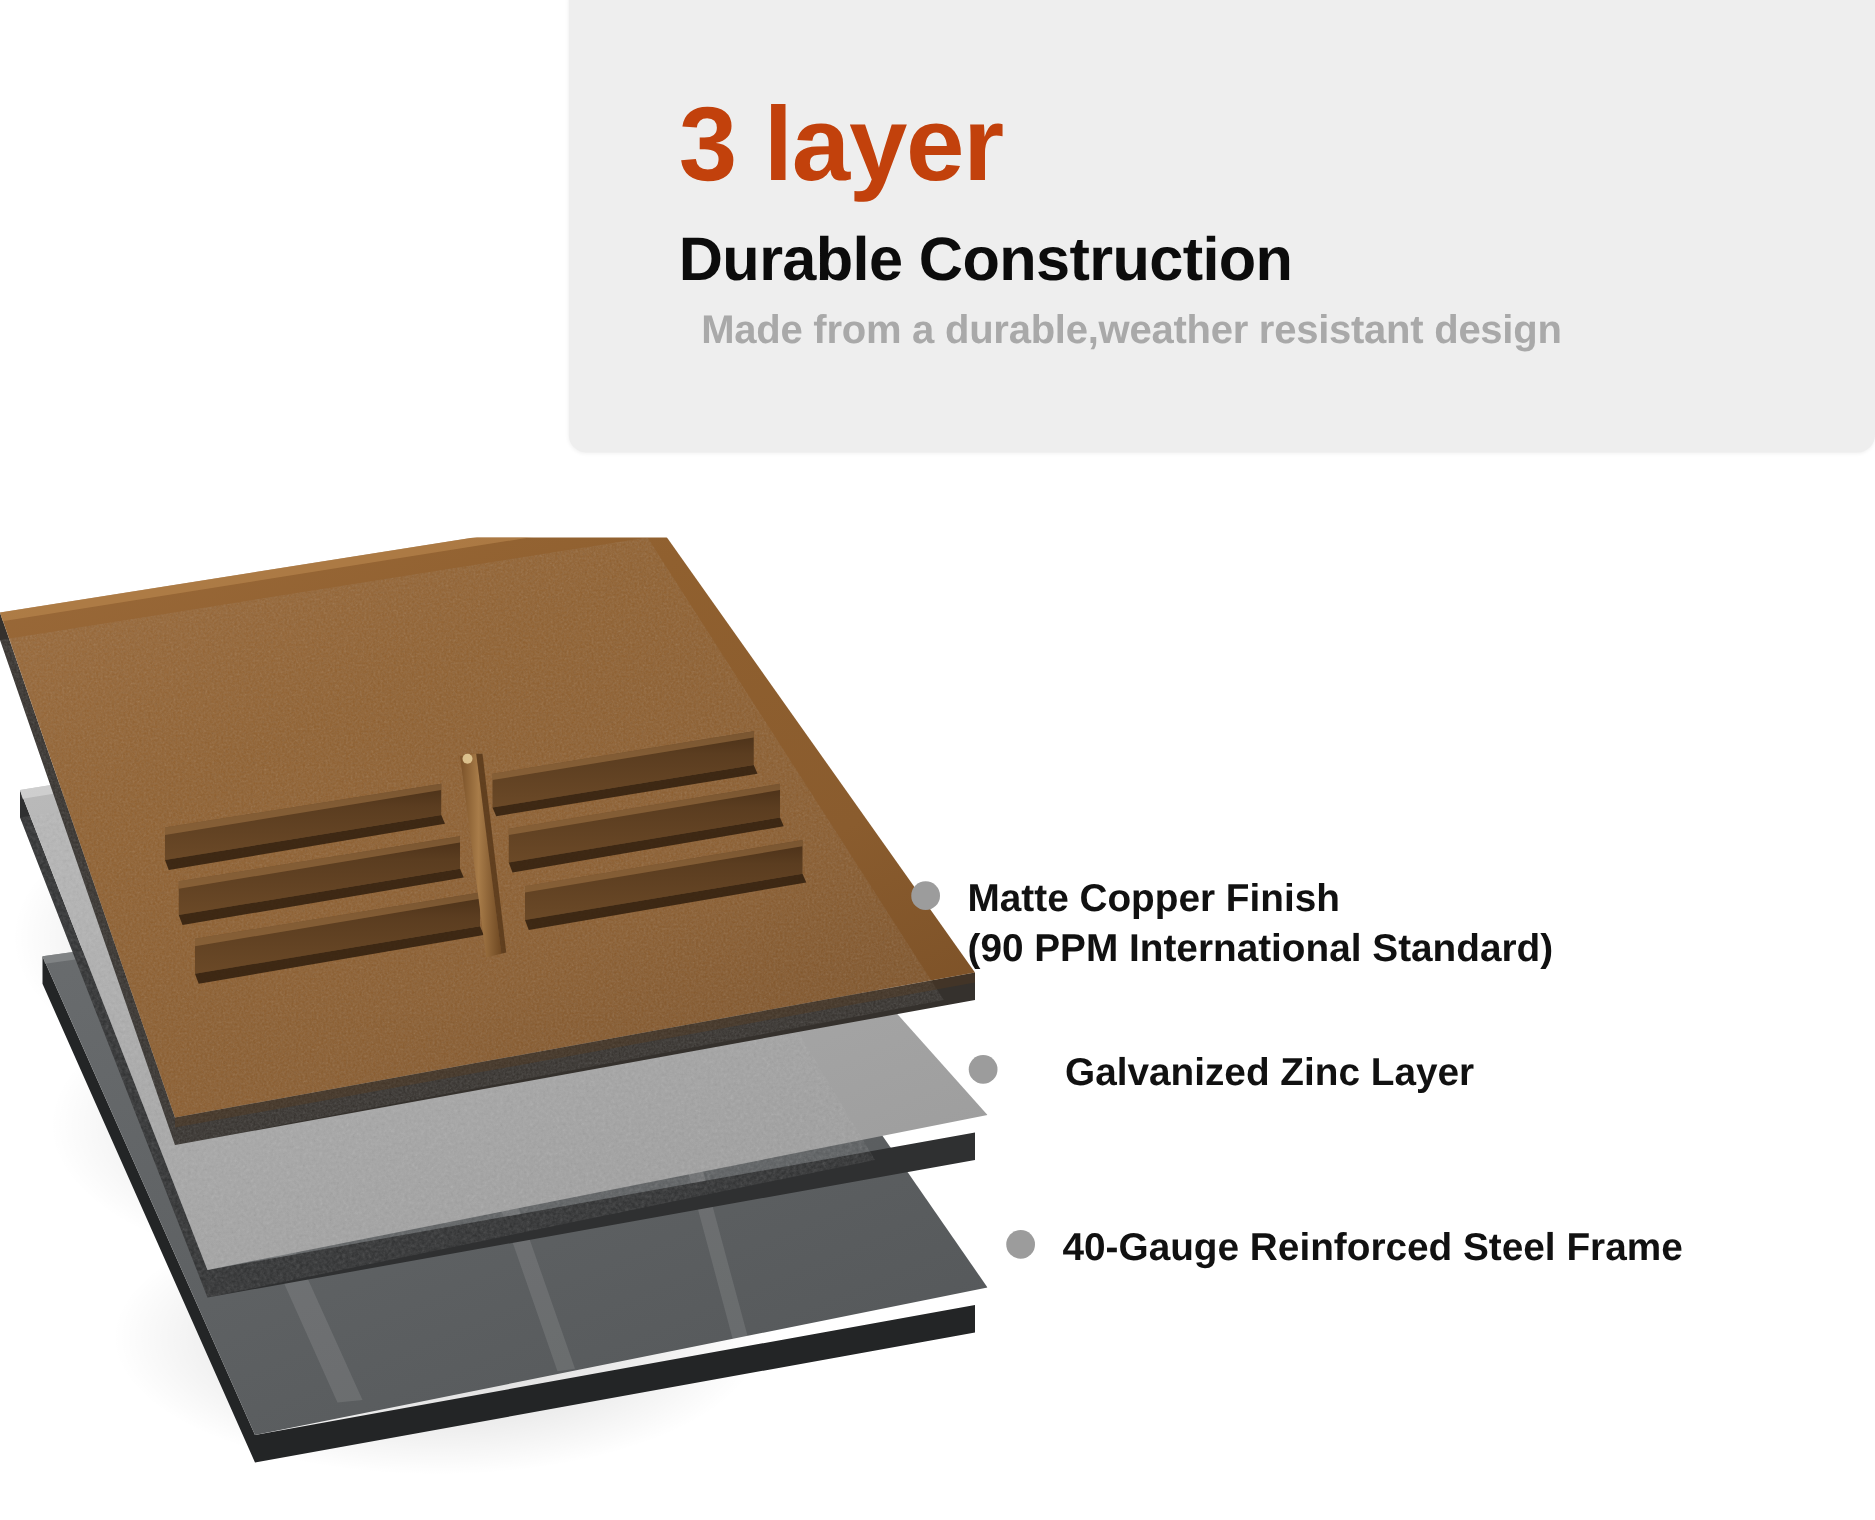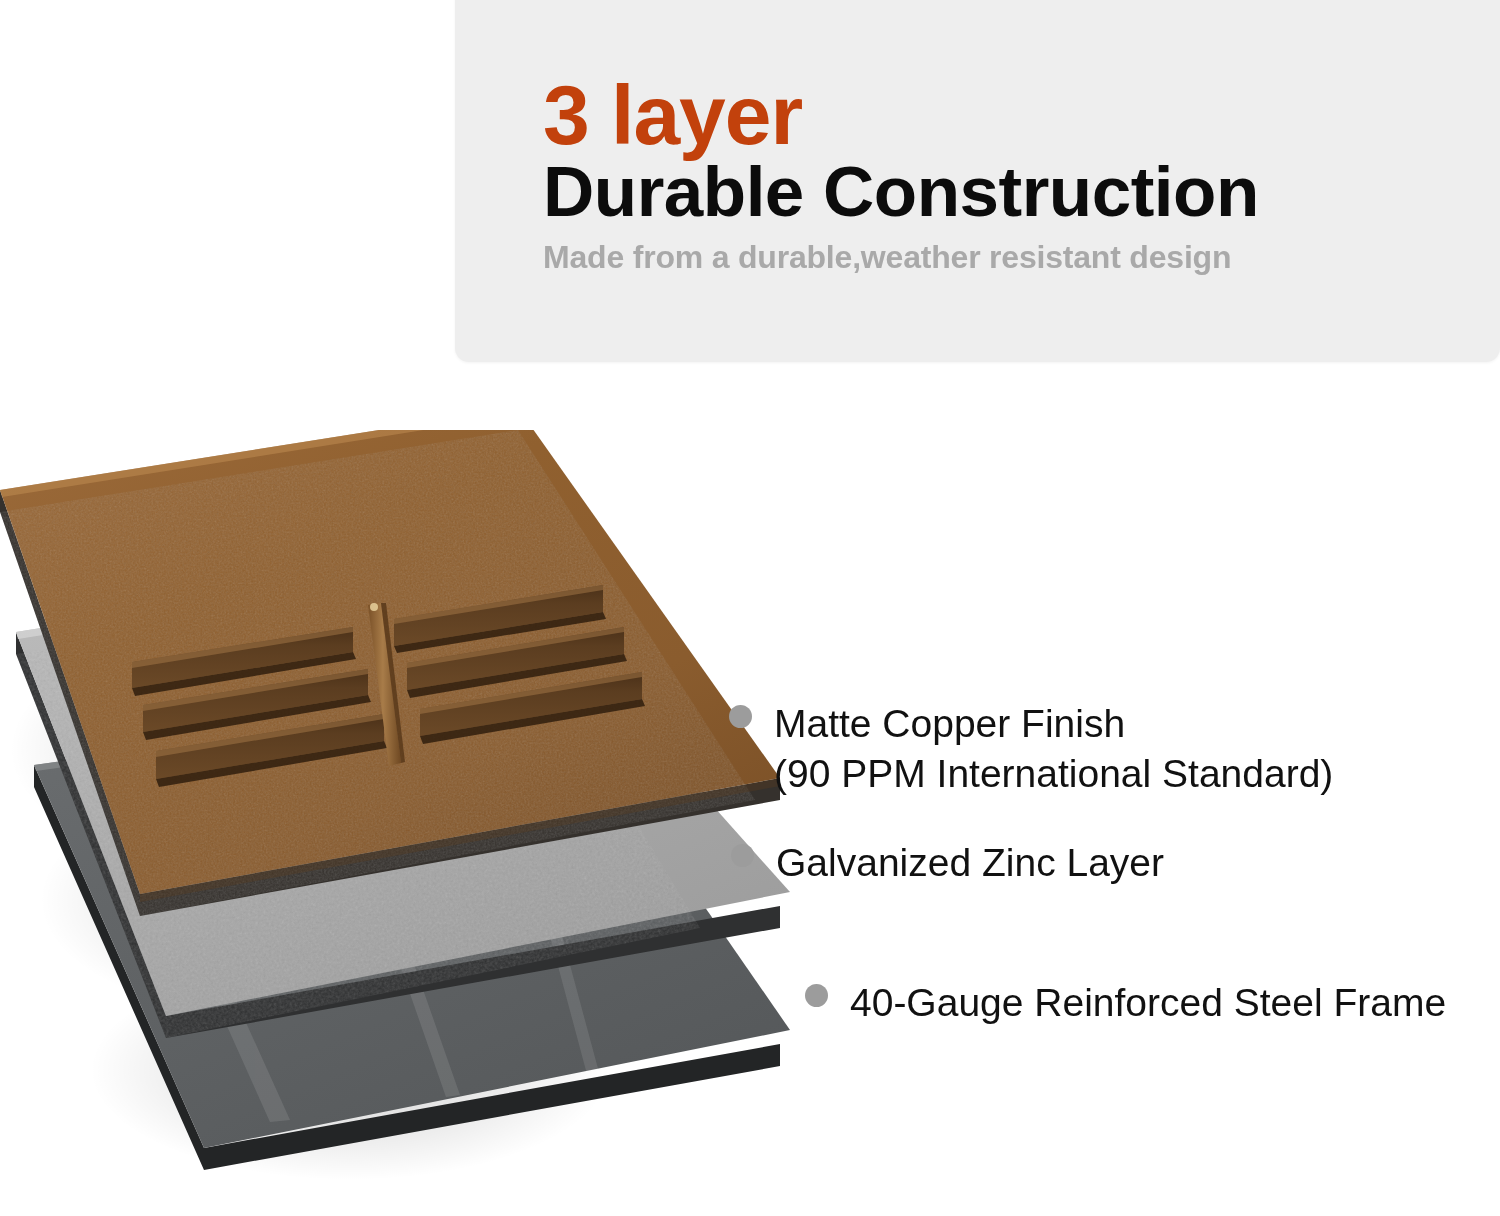--- a/index.html
+++ b/index.html
@@ -20,44 +20,44 @@
     box-shadow:0 1px 3px rgba(0,0,0,0.05);
   }
   #header-text{
     position:absolute;left:88px;top:90px;width:930px;
   }
   #title-main{
     font-size:84px;font-weight:bold;color:#c2410c;
     line-height:0.95;letter-spacing:-1px;margin:0;white-space:nowrap;
   }
   #title-sub{
-    font-size:71px;font-weight:bold;color:#0c0c0c;
-    line-height:1.0;letter-spacing:-0.5px;margin:0 0 0 0;white-space:nowrap;
+    font-size:49px;font-weight:bold;color:#0c0c0c;
+    line-height:1.0;letter-spacing:-0.5px;margin:28px 0 0 0;white-space:nowrap;
   }
   #title-tag{
     font-size:32px;font-weight:bold;color:#a9a9a9;
-    line-height:1.0;letter-spacing:-0.2px;margin:14px 0 0 0;white-space:nowrap;
+    line-height:1.0;letter-spacing:-0.2px;margin:14px 0 0 18px;white-space:nowrap;
   }
 
   
   #plates{position:absolute;left:-10px;top:430px;width:800px;height:790px;}
   #plates svg{display:block;}
 
   
   .callout{position:absolute;display:flex;align-items:flex-start;}
   .bullet{
     width:23px;height:23px;border-radius:50%;
     background:#9c9c9c;flex:0 0 auto;margin-top:6px;
   }
   .callout-text{
-    margin-left:22px;font-size:39px;font-weight:normal;color:#111111;
+    margin-left:22px;font-size:31px;font-weight:bold;color:#111111;
     line-height:1.28;white-space:nowrap;
   }
   #callout-copper{left:729px;top:699px;}
-  #callout-zinc{left:731px;top:838px;}
+  #callout-zinc{left:775px;top:838px;gap:32px;}
   #callout-steel{left:805px;top:978px;}
 </style>
 </head>
 <body>
 
 <div id="stage">
 
   <div id="header-panel">
     <div id="header-text">
       <div id="title-main">3 layer</div>

